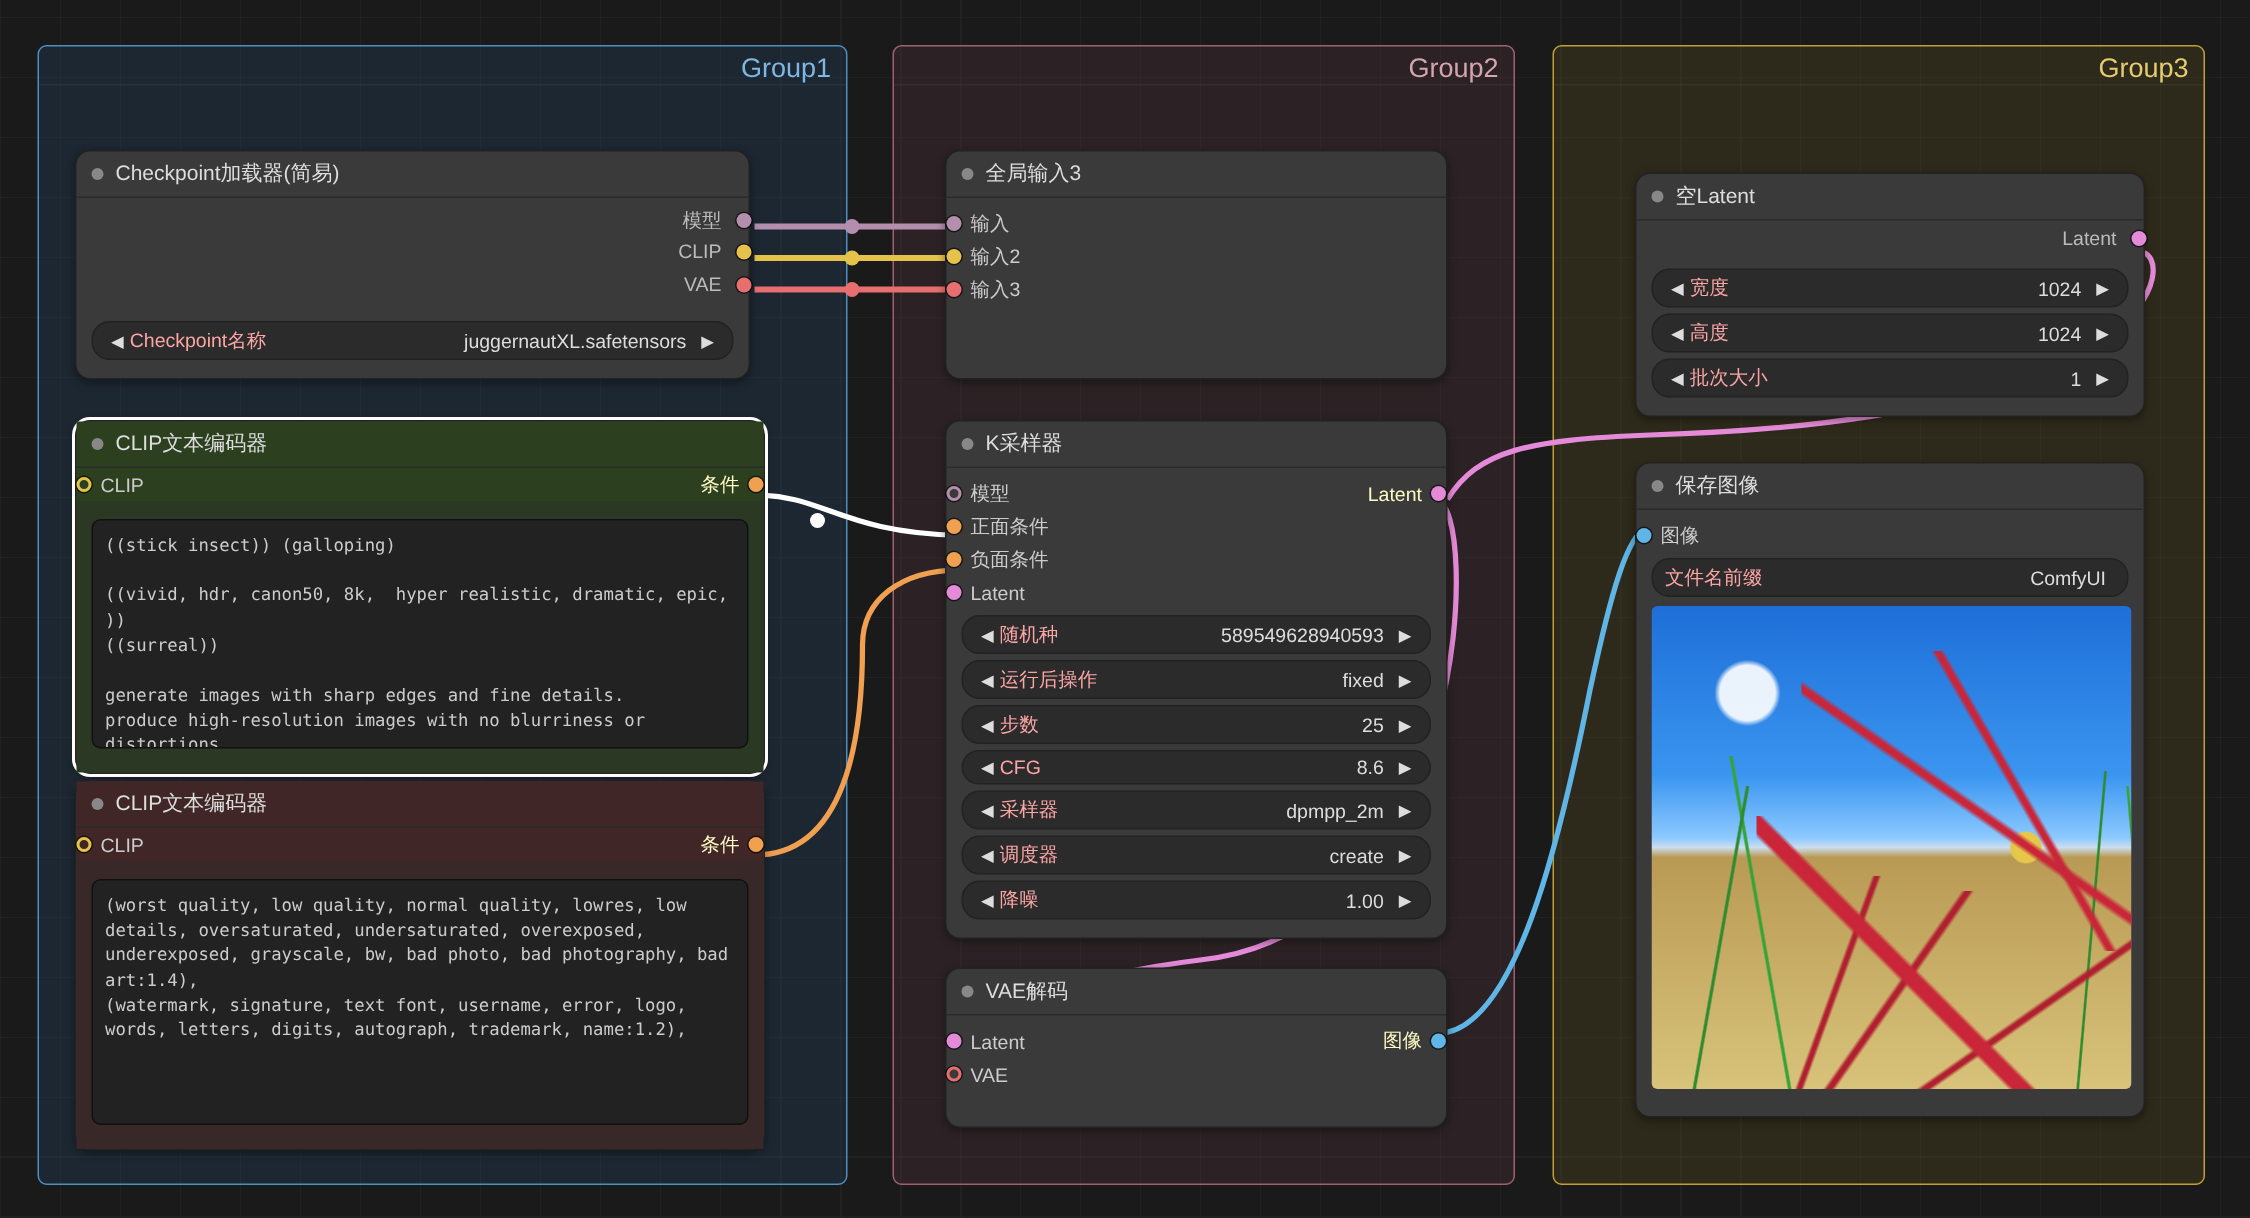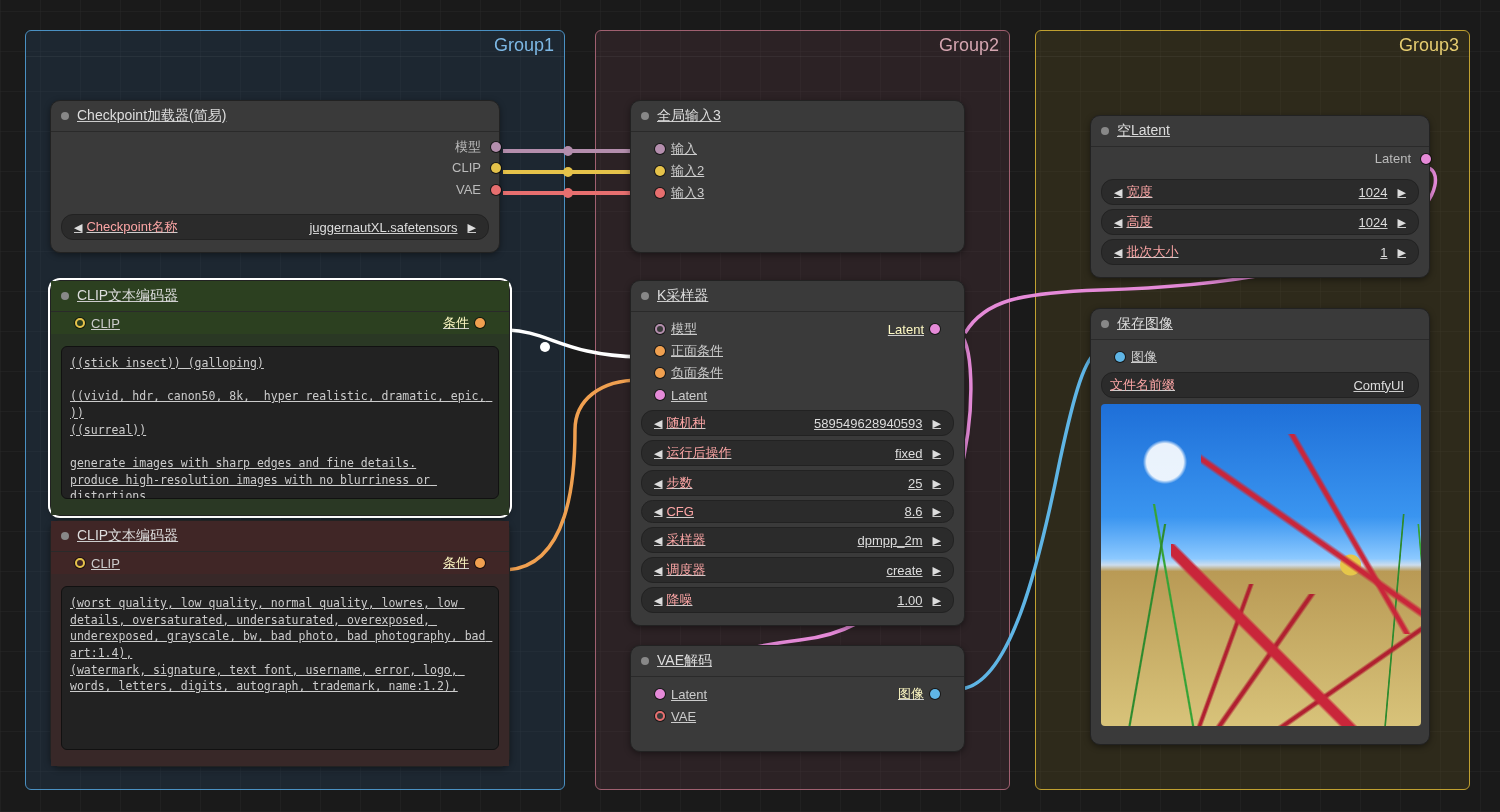--- a/index.html
+++ b/index.html
@@ -41,21 +41,20 @@
   .g3 { left: 1035px;top: 30px;  width: 435px; height: 760px; border-color: #c0a030; background: rgba(120,100,30,0.22); }
   .g3 .group-title { color: #e5cc70; }
 
   .node {
     position: absolute;
     background: #3a3a3a;
     border: 1px solid #222;
     border-radius: 10px;
     z-index: 10;
     box-shadow: 0 2px 6px rgba(0,0,0,0.4);
-    text-decoration: underline;
   }
   .node-title {
     display: flex;
     align-items: center;
     gap: 8px;
     padding: 6px 10px;
     font-size: 14px;
     color: #ddd;
     border-bottom: 1px solid #2a2a2a;
   }
@@ -67,21 +66,21 @@
   .node-body { padding: 6px 0 8px; position: relative; }
 
   .node.selected { box-shadow: 0 0 0 2px #fff, 0 2px 6px rgba(0,0,0,0.4); }
   .tint-green  .node-title, .tint-green  .iorow-head { background: #2c4020; }
   .tint-green  .node-body  { background: #2a3824; }
   .tint-red    .node-title, .tint-red    .iorow-head { background: #402626; }
   .tint-red    .node-body  { background: #382828; }
 
   .iorow {
     display: flex; justify-content: space-between; align-items: center;
-    padding: 2px 24px; font-size: 13px; min-height: 22px;
+    padding: 2px 0; font-size: 13px; min-height: 22px;
     position: relative;
   }
   .iorow .left, .iorow .right { display: flex; align-items: center; gap: 6px; }
   .iorow .right { color: #fef9c3; }
   .port {
     width: 10px; height: 10px; border-radius: 50%;
     display: inline-block; flex: 0 0 auto;
     box-shadow: 0 0 0 1px rgba(0,0,0,0.6);
   }
   .port.ring { background: transparent !important; border: 2px solid; width: 10px; height: 10px; }

